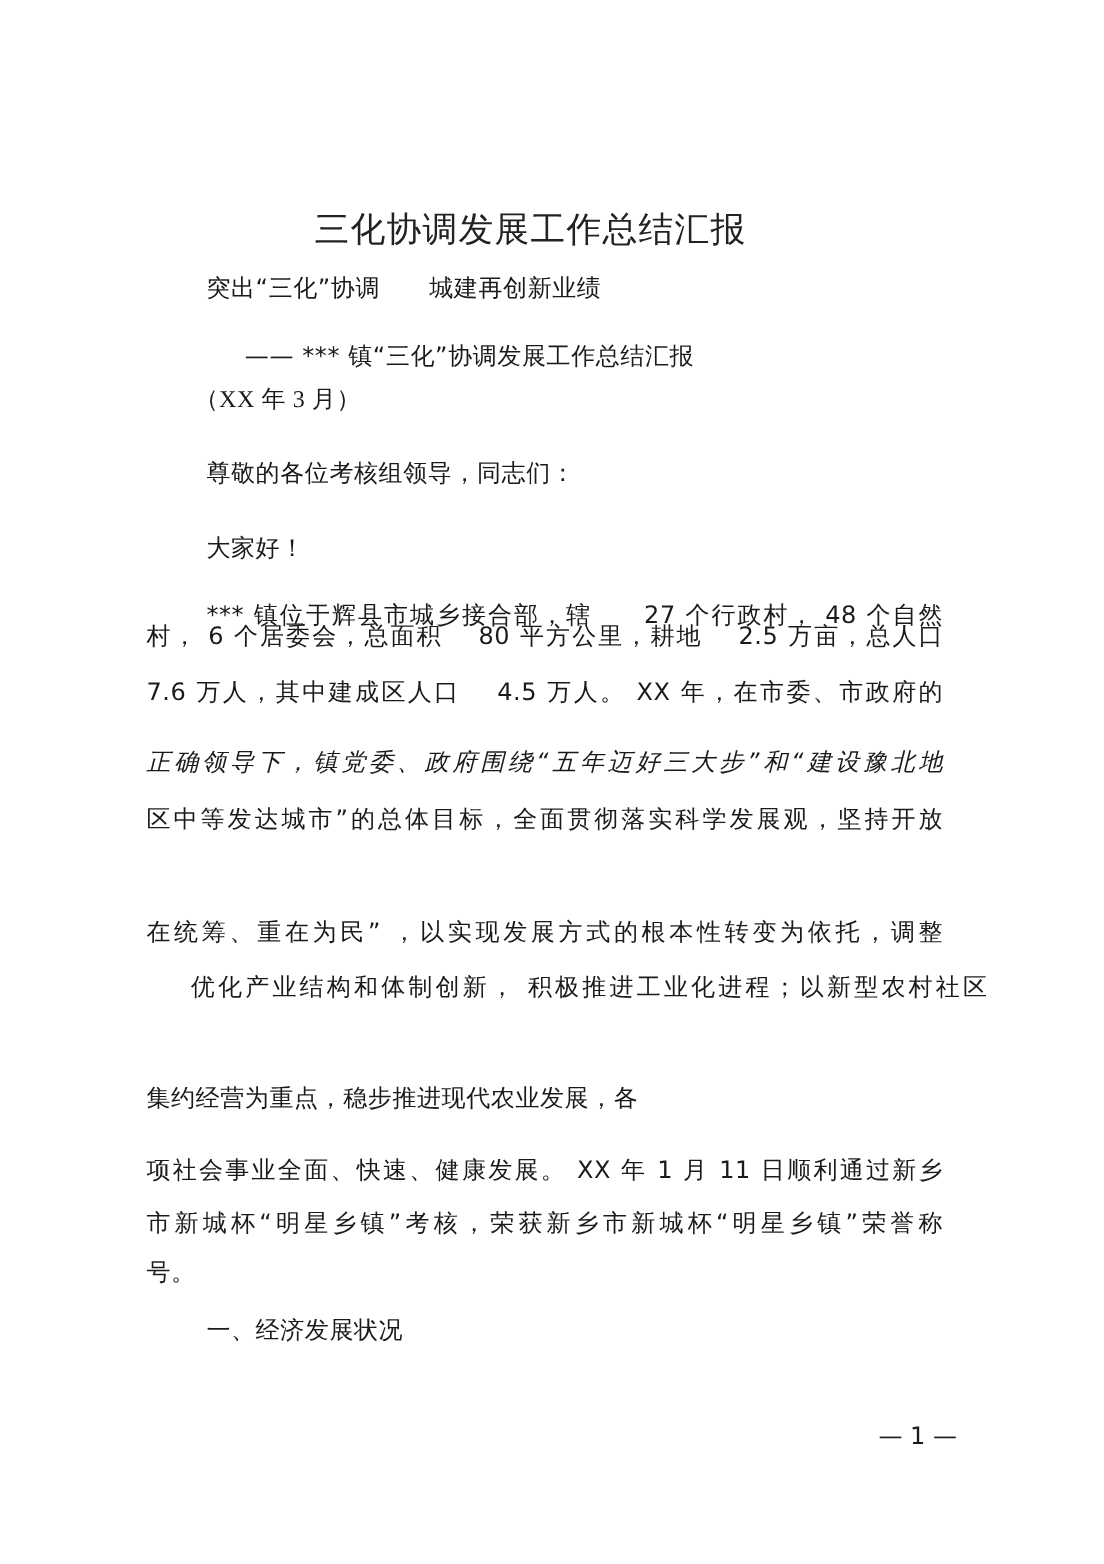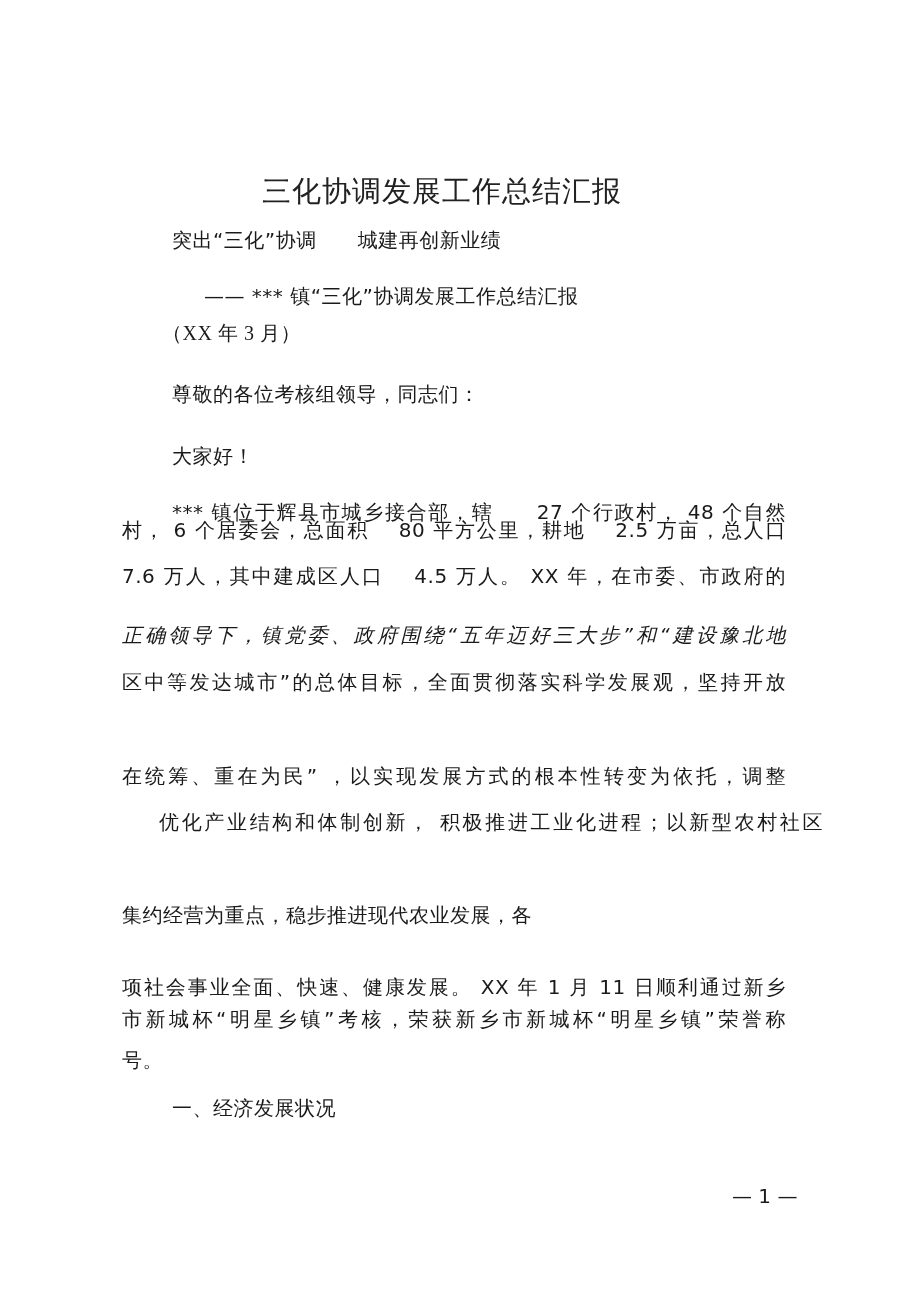--- a/index.html
+++ b/index.html
@@ -67,21 +67,21 @@
   <div class="line" style="left:172px; top:452px; width:614px; text-align:justify; text-align-last:justify;margin-top:48px;">*** 镇位于辉县市城乡接合部，辖　　27 个行政村， 48 个自然</div>
   <div class="line justify" style="left:122px; top:518px;">村， 6 个居委会，总面积　 80 平方公里，耕地　 2.5 万亩，总人口</div>
   <div class="line justify" style="left:122px; top:564px;">7.6 万人，其中建成区人口　 4.5 万人。 XX 年，在市委、市政府的</div>
 
   <div class="line justify" style="left:122px; top:623px;font-style:italic;">正确领导下，镇党委、政府围绕“五年迈好三大步”和“建设豫北地</div>
   <div class="line justify" style="left:122px; top:670px;">区中等发达城市”的总体目标，全面贯彻落实科学发展观，坚持开放</div>
   <div class="line justify" style="left:122px; top:764px;">在统筹、重在为民” ，以实现发展方式的根本性转变为依托，调整</div>
   <div class="line justify" style="left:122px; top:810px;margin-left:37px;">优化产业结构和体制创新， 积极推进工业化进程；以新型农村社区</div>
   <div class="line" style="left:122px; top:903px;">集约经营为重点，稳步推进现代农业发展，各</div>
 
-  <div class="line justify" style="left:122px; top:963px;margin-top:12px;">项社会事业全面、快速、健康发展。 XX 年 1 月 11 日顺利通过新乡</div>
+  <div class="line justify" style="left:122px; top:963px;">项社会事业全面、快速、健康发展。 XX 年 1 月 11 日顺利通过新乡</div>
   <div class="line justify" style="left:122px; top:1007px;">市新城杯“明星乡镇”考核，荣获新乡市新城杯“明星乡镇”荣誉称</div>
   <div class="line" style="left:122px; top:1048px;">号。</div>
 
   <div class="line" style="left:172px; top:1096px;">一、经济发展状况</div>
 
   <div class="page-number" style="left:732px; top:1184px;">— 1 —</div>
 
 </div>
 
 </body></html>

